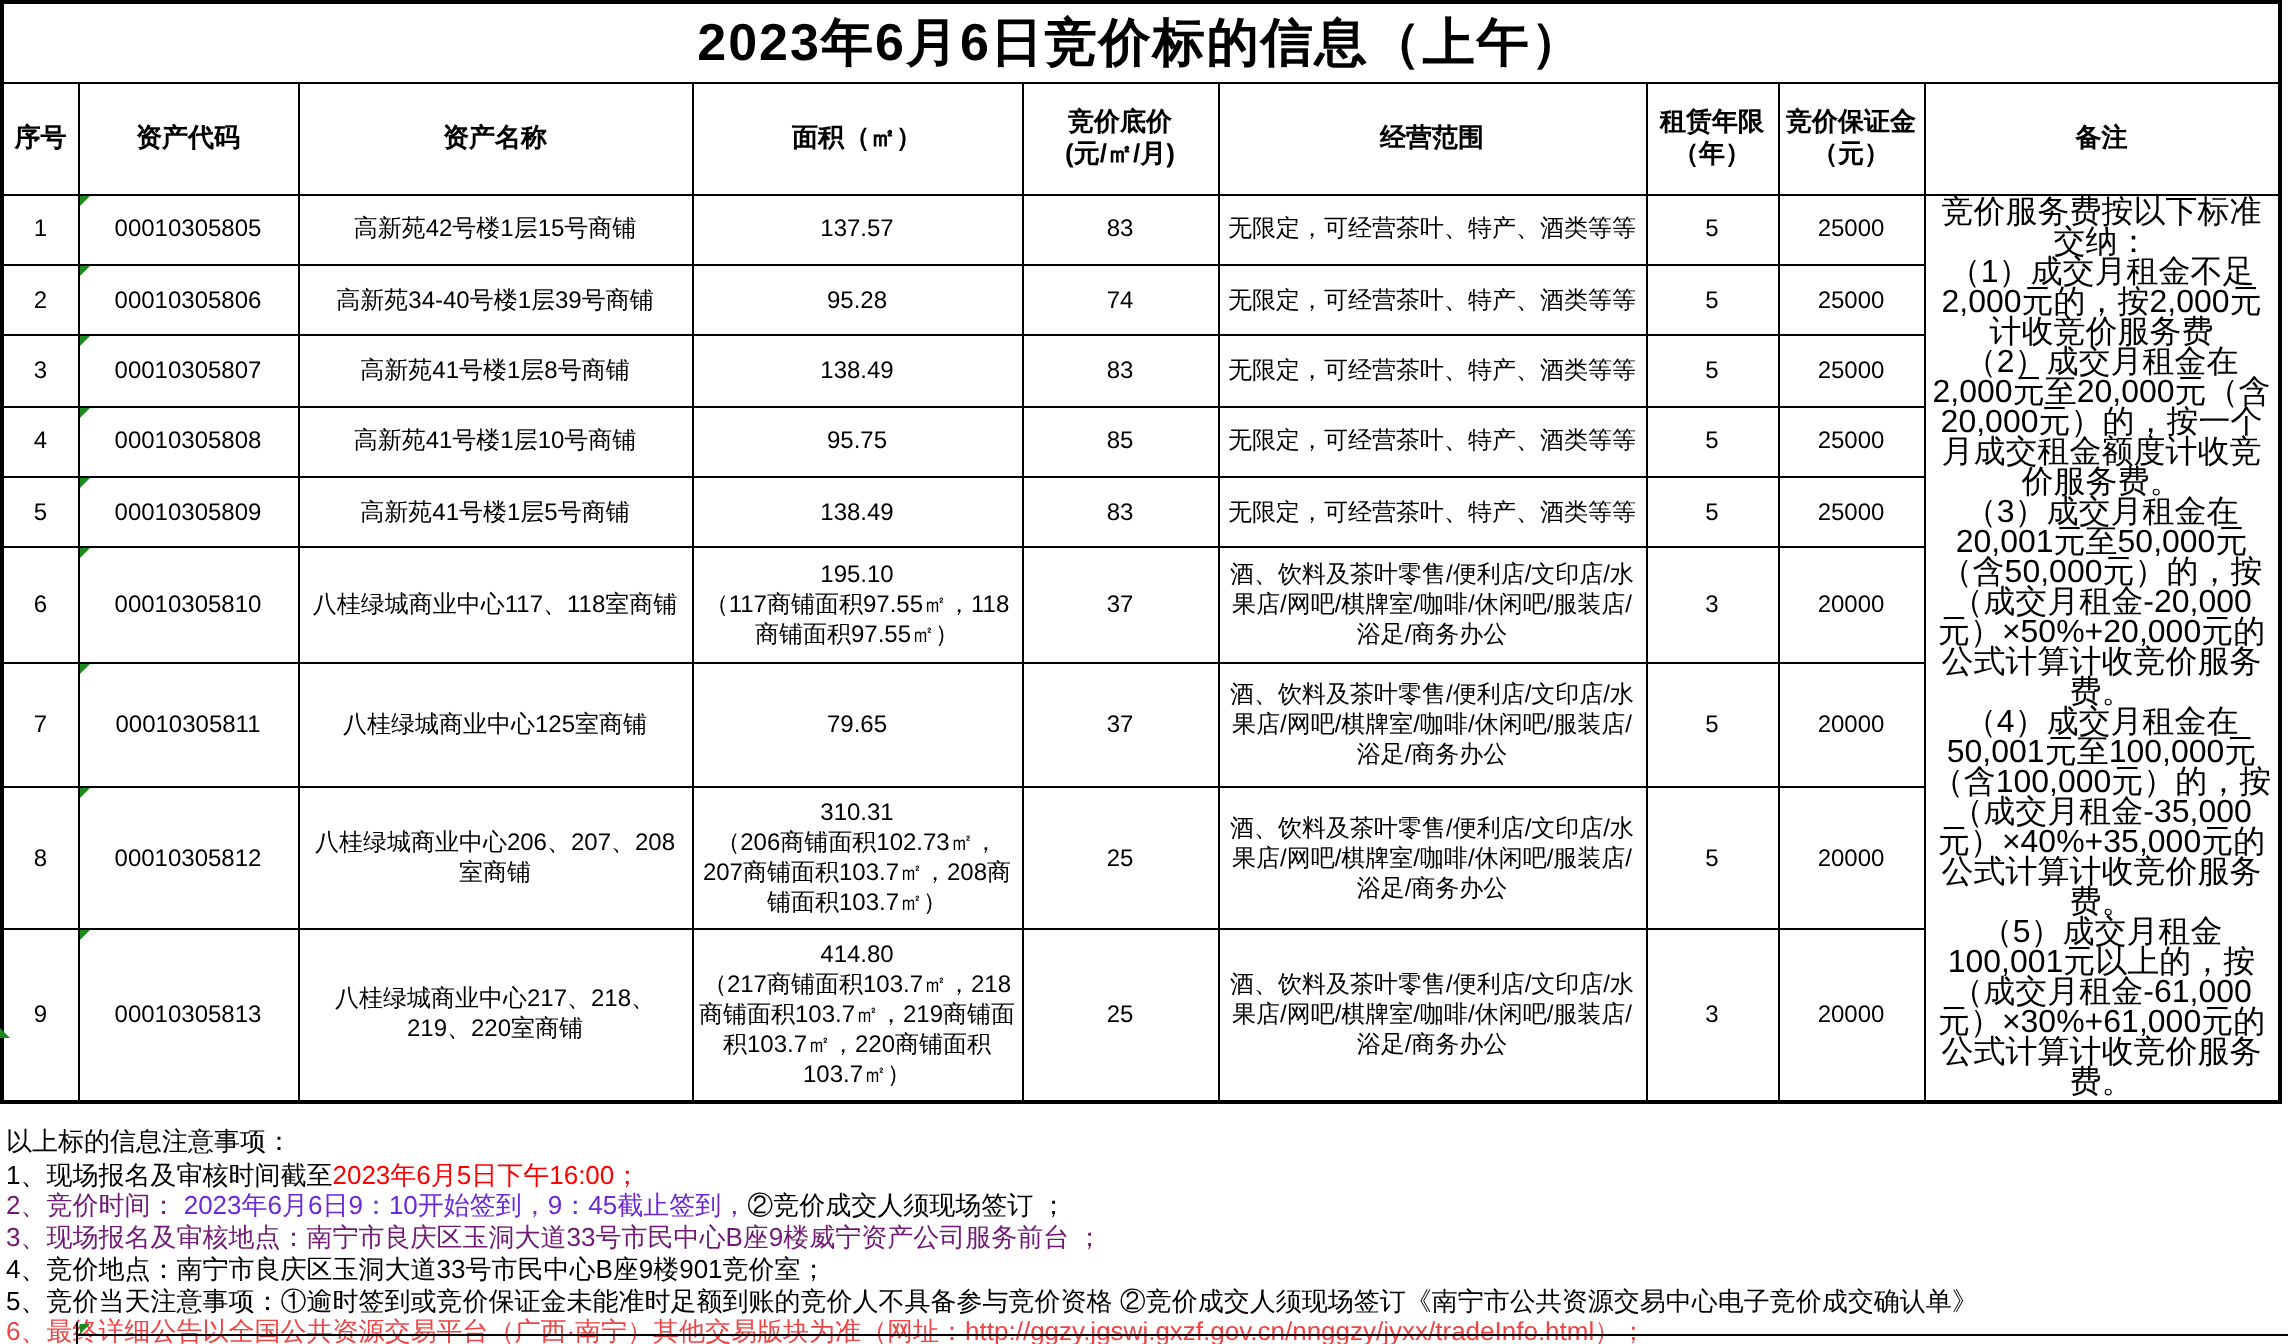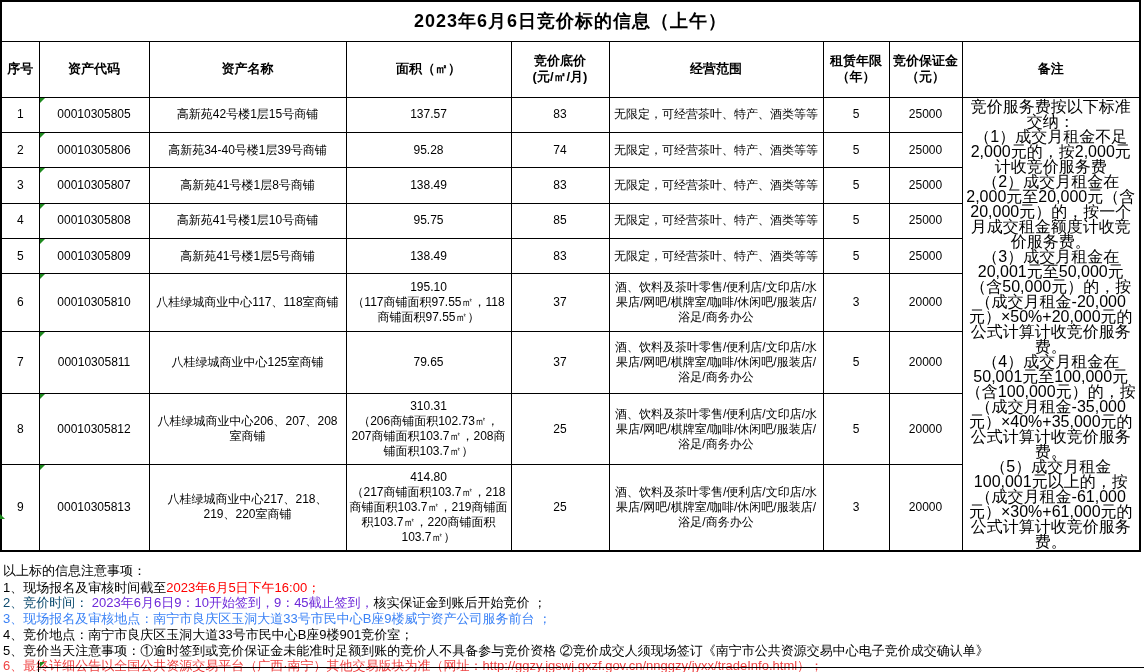--- a/index.html
+++ b/index.html
@@ -13,21 +13,21 @@
     border-collapse:collapse; table-layout:fixed;
     width:1139px; border:2px solid #000;
   }
   table.main td, table.main th {
     border:1px solid #000; padding:1px 2px; overflow:hidden;
     vertical-align:middle; text-align:center;
   }
   .col1{width:38px}.col2{width:110px}.col3{width:197px}.col4{width:165px}
   .col5{width:98px}.col6{width:214px}.col7{width:66px}.col8{width:73px}.col9{width:178px}
   tr.title-row { height:40px; }
-  tr.title-row td { font-size:18px; font-weight:bold; letter-spacing:1px; }
+  tr.title-row td { font-size:26px; font-weight:bold; letter-spacing:1px; }
   tr.header-row { height:56px; }
   tr.header-row th { font-size:13px; font-weight:bold; white-space:pre-line; line-height:16px; }
   tbody td { font-size:12px; line-height:15px; }
   tr.r1,tr.r2,tr.r3,tr.r4,tr.r5 { height:33px; }
   tr.r6 { height:54px; } tr.r7 { height:58px; }
   tr.r8 { height:66px; } tr.r9 { height:80px; }
   td.gt { position:relative; }
   td.gt::before {
     content:""; position:absolute; top:0; left:0; width:0; height:0;
     border-top:5px solid #1f8b1f; border-right:5px solid transparent;
@@ -206,22 +206,22 @@
           <td>20000</td>
         </tr>
       </tbody>
   </table>
 
   <div class="table-corner-gt"></div>
 
   <div class="notes" id="notes">
     <div class="note-head">以上标的信息注意事项：</div>
   <div class="note-line"><span style="color: rgb(0, 0, 0);">1、现场报名及审核时间截至</span><span style="color: rgb(255, 0, 0);">2023年6月5日下午16:00；</span></div>
-      <div class="note-line"><span style="color: #0c4a6e;">2、竞价时间： </span><span style="color: #6d28d9;">2023年6月6日9：10开始签到，9：45截止签到，</span><span style="color: rgb(0, 0, 0);">核实保证金到账后开始竞价 ；</span></div>
-      <div class="note-line"><span style="color: #3b82f6;">3、现场报名及审核地点：南宁市良庆区玉洞大道33号市民中心B座9楼威宁资产公司服务前台 ；</span></div>
+      <div class="note-line"><span style="color: #701a75;">2、竞价时间： </span><span style="color: #6d28d9;">2023年6月6日9：10开始签到，9：45截止签到，</span><span style="color: rgb(0, 0, 0);">②竞价成交人须现场签订 ；</span></div>
+      <div class="note-line"><span style="color: #701a75;">3、现场报名及审核地点：南宁市良庆区玉洞大道33号市民中心B座9楼威宁资产公司服务前台 ；</span></div>
       <div class="note-line"><span style="color: rgb(0, 0, 0);">4、竞价地点：南宁市良庆区玉洞大道33号市民中心B座9楼901竞价室；</span></div>
       <div class="note-line"><span style="color: rgb(0, 0, 0);">5、竞价当天注意事项：①逾时签到或竞价保证金未能准时足额到账的竞价人不具备参与竞价资格 ②竞价成交人须现场签订《南宁市公共资源交易中心电子竞价成交确认单》</span></div>
       <div class="note-line"><span style="color: #ef4444;">6、最终详细公告以全国公共资源交易平台（广西·南宁）其他交易版块为准（网址：http://ggzy.jgswj.gxzf.gov.cn/nnggzy/jyxx/tradeInfo.html）；</span></div>
       <div class="note-line"><span style="color: rgb(0, 0, 0);">2、咨询电话：  0771-2856761 /5665118；</span></div>
     </div>
 
   <div class="bottom-tick"></div>
   <div class="bottom-rule"></div>
   <div class="bottom-gt"></div>
 

